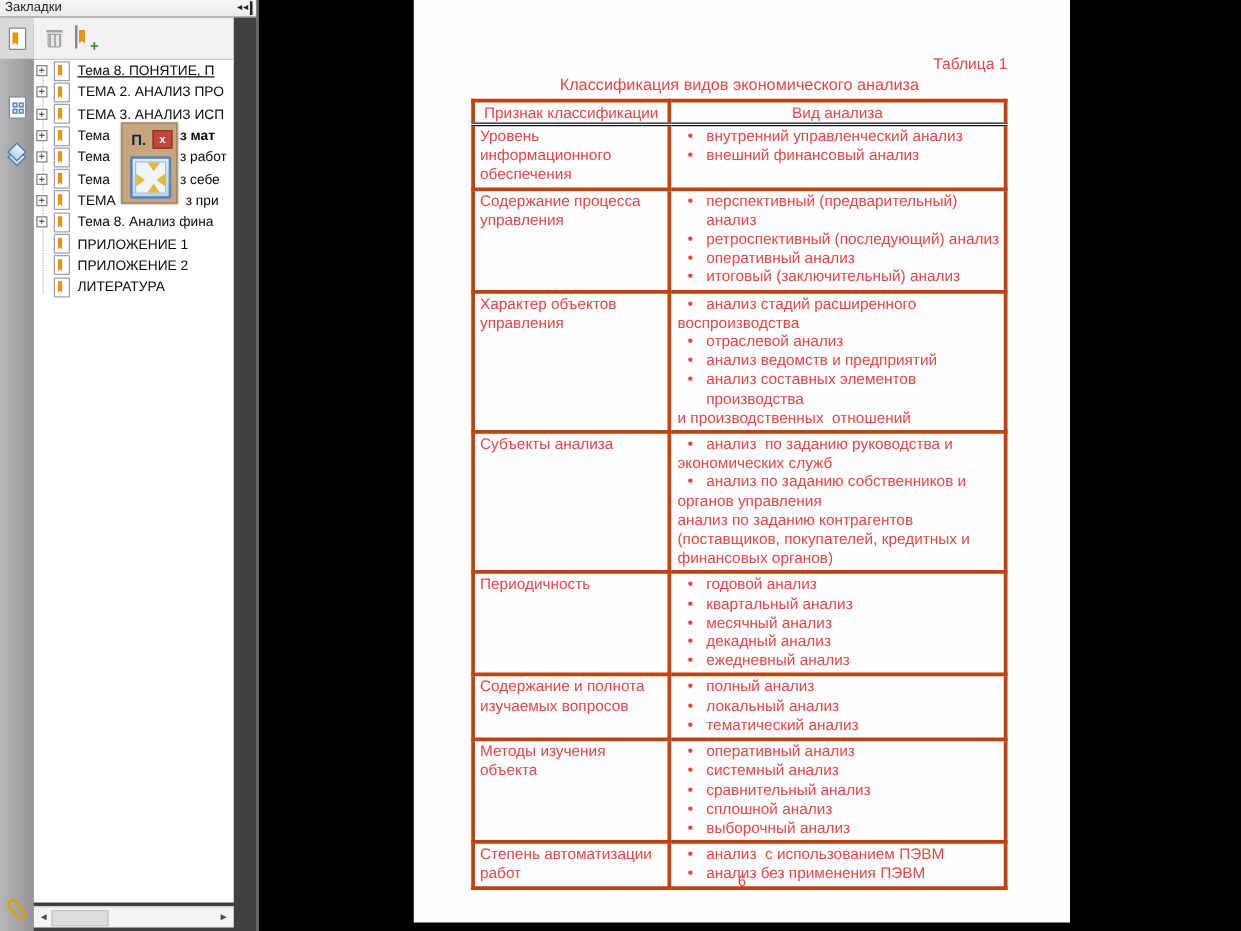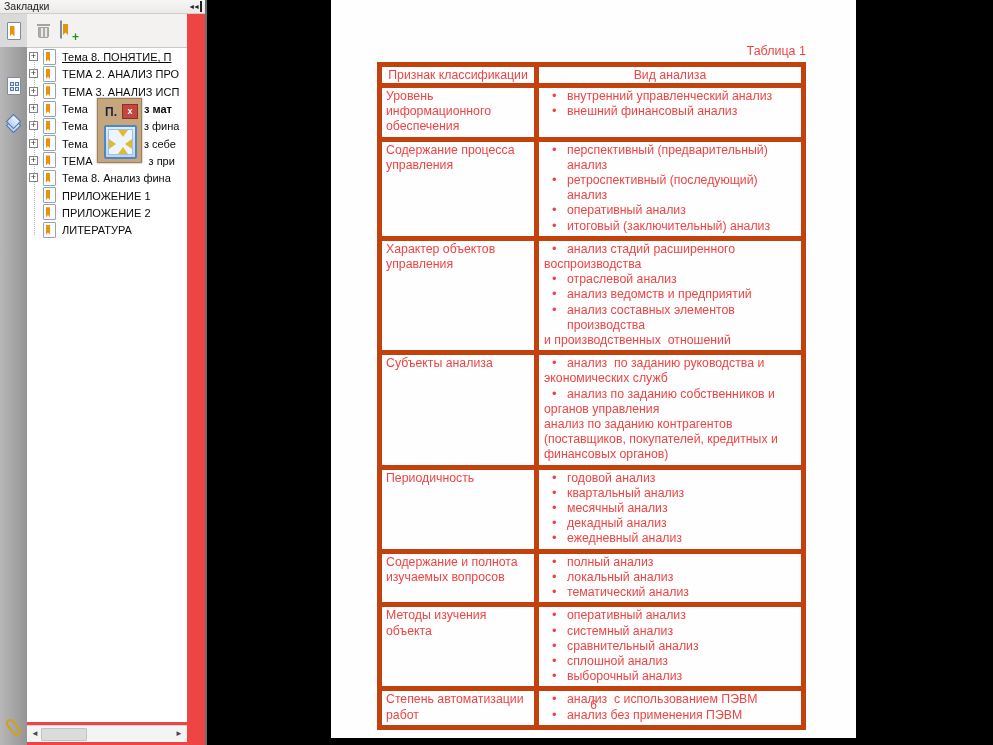--- a/index.html
+++ b/index.html
@@ -1,20 +1,20 @@
 <!DOCTYPE html>
 <html><head>
 <meta charset="utf-8">
 <style>
   * { margin:0; padding:0; box-sizing:border-box; }
   html,body { width:993px; height:745px; overflow:hidden; }
   body { background:#000; position:relative; font-family:"Liberation Sans", sans-serif; }
 
   
-  .sidebar { position:absolute; left:0; top:0; width:207px; height:745px; z-index:2; background:#ef4444; border-right:2px solid #6e6e6e; }
+  .sidebar { position:absolute; left:0; top:0; width:207px; height:745px; z-index:2; background:#404040; border-right:2px solid #6e6e6e; }
   .sb-header { position:absolute; left:0; top:0; width:100%; height:14px; background:linear-gradient(#f7f6f5,#eceae8); border-bottom:1px solid #cfcdca; font-size:10.5px; color:#222; padding-left:4px; line-height:13px; }
   .collapse-btn { position:absolute; right:3px; top:1px; height:11px; font-size:7px; letter-spacing:-2px; color:#222; border-right:2px solid #222; padding-right:2px; line-height:11px; cursor:pointer; }
   .nav-strip { position:absolute; left:0; top:14px; width:27px; height:731px; background:linear-gradient(to right,#b7b7b7,#959595); }
   .strip-item { position:relative; width:27px; height:33px; display:flex; align-items:center; justify-content:center; }
   .strip-item.active { background:#dadada; }
   .strip-bottom { position:absolute; bottom:8px; left:0; width:27px; display:flex; justify-content:center; }
 
   
   .pg { position:relative; width:14px; height:18px; background:#fdfdfd; border:1px solid #7e8b9d; border-radius:1px; }
   .pg .ribbon { position:absolute; left:2px; top:3px; width:5px; height:11px; background:#e8930c; clip-path:polygon(0 0,100% 0,100% 100%,50% 78%,0 100%); }
@@ -56,35 +56,36 @@
   .arr.up    { left:12px; top:3px;  border-left:5px solid transparent; border-right:5px solid transparent; border-top:7px solid #e3b832; }
   .arr.down  { left:12px; bottom:3px; border-left:5px solid transparent; border-right:5px solid transparent; border-bottom:7px solid #e3b832; }
   .arr.left  { left:3px; top:12px; border-top:5px solid transparent; border-bottom:5px solid transparent; border-left:7px solid #e3b832; }
   .arr.right { right:3px; top:12px; border-top:5px solid transparent; border-bottom:5px solid transparent; border-right:7px solid #e3b832; }
 
   
   .page { position:absolute; left:331px; top:0; width:525px; height:738px; background:#fefefe; font-family:Liberation Sans, sans-serif; color:#ef4444; }
   .tbl-label { margin:44px 50px 0 0; text-align:right; font-size:12.5px; }
   .doc-title { margin:2px 50px 0 46px; text-align:center; font-size:13px; }
   table.cls { border-collapse:collapse; margin:4px 0 0 46px; width:429px; table-layout:fixed; border:1px solid #14161f; border-bottom:2px solid #14161f; }
-  table.cls td, table.cls th { border:5px solid #c2410c; font-weight:normal; font-size:12.3px; vertical-align:top; }
+  table.cls td, table.cls th { border:3px solid #c2410c; font-weight:normal; font-size:12.3px; vertical-align:top; }
   table.cls th { text-align:center; padding:1px 2px; border-bottom:3px double #14161f; }
   td.section { font-weight:bold; text-align:center; font-size:12.5px; letter-spacing:.3px; padding:0 2px 1px 2px; border-bottom:1.5px solid #14161f; }
   td.feature { padding:1px 2px 2px 4px; line-height:15.2px; }
   td.kinds { padding:1px 2px 2px 4px; line-height:15.2px; }
   .kline { position:relative; padding-left:24px; white-space:pre-wrap; }
   .kline.b::before { content:"\2022"; position:absolute; left:9px; top:-1px; font-size:13px; }
   .kline.p { padding-left:1px; }
   .page-num { position:absolute; bottom:26px; left:0; width:100%; text-align:center; font-size:12px; }
 </style>
 </head>
 <body>
 
 <div class="page">
   <div class="tbl-label">Таблица 1</div>
+  <div class="doc-title">Классификация видов экономического анализа</div>
   <table class="cls">
     <colgroup>
         <col style="width:157px">
         <col>
       </colgroup>
     <thead>
       <tr>
         <th>Признак классификации</th>
         <th>Вид анализа</th>
       </tr>
@@ -243,21 +244,21 @@
         <span class="gap56"></span>
         <span class="bm-label" style="margin-left: 0px; font-weight: bold;">з мат</span>
       </div>
       <div class="bm-item">
         <span class="expander">+</span>
         <span class="bm-pg">
           <span class="ribbon"></span>
         </span>
         <span class="bm-label">Тема</span>
         <span class="gap56"></span>
-        <span class="bm-label" style="margin-left: 0px;">з фина</span>
+        <span class="bm-label" style="margin-left: 0px;">з работ</span>
       </div>
       <div class="bm-item">
         <span class="expander">+</span>
         <span class="bm-pg">
           <span class="ribbon"></span>
         </span>
         <span class="bm-label">Тема</span>
         <span class="gap56"></span>
         <span class="bm-label" style="margin-left: 0px;">з себе</span>
       </div>

